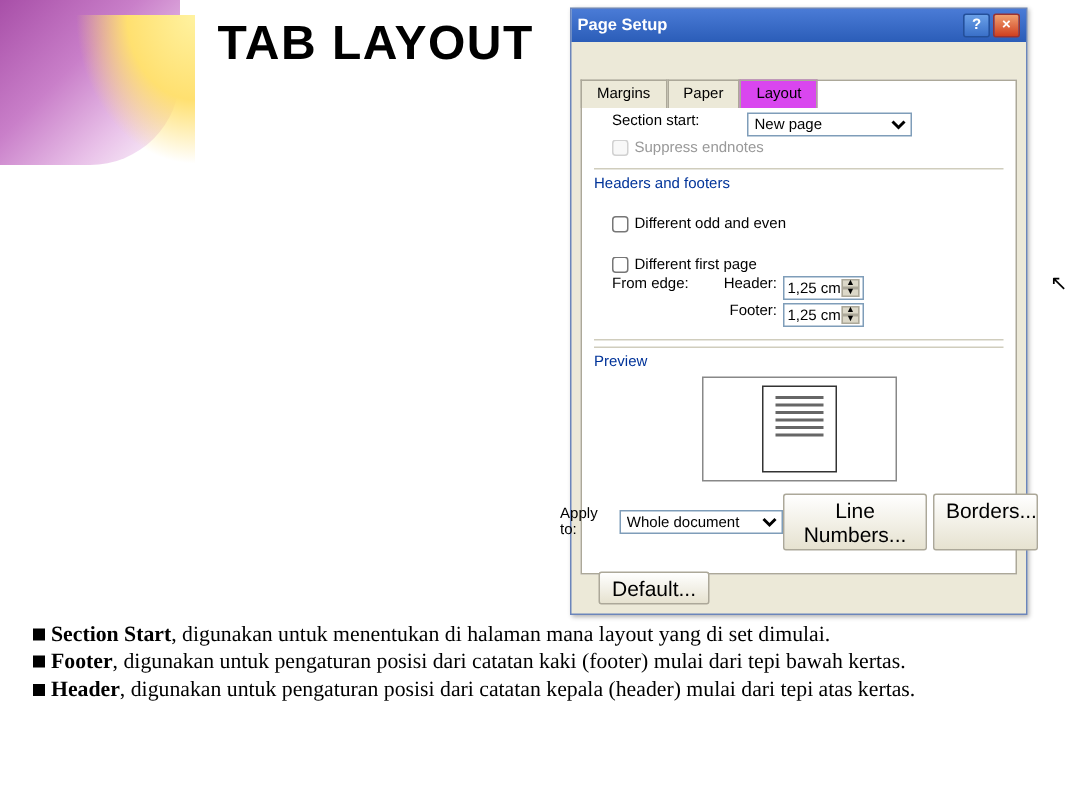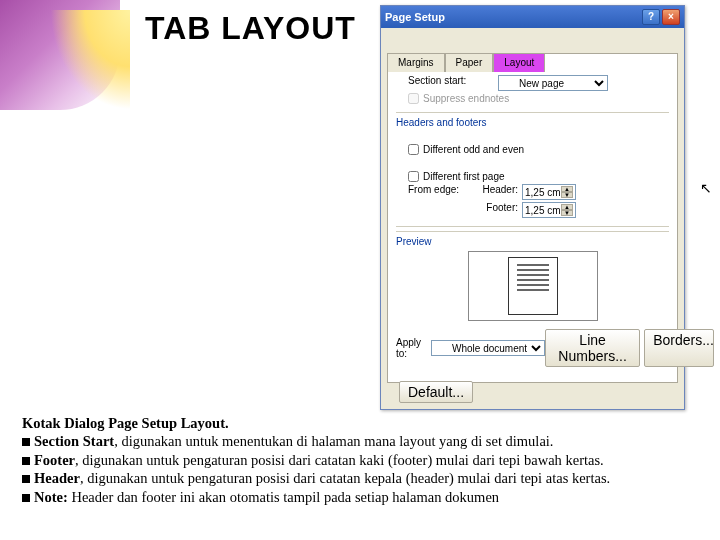--- a/index.html
+++ b/index.html
@@ -74,41 +74,41 @@
     height: 330px;
   }
   .grp { margin-bottom: 8px; }
   .grp-title { color: #003399; font-size: 10px; margin-bottom: 4px; }
   .field { display: flex; align-items: flex-start; margin: 2px 0 2px 12px; font-size: 10px; }
   .field label { flex: 0 0 90px; }
   .field .wide { flex: 0 0 60px; }
   select.ctrl, .spin {
     border: 1px solid #7f9db9; background: #fff; height: 16px; font-size: 10px;
   }
-  select.ctrl { width: 110px; padding-left: 16px; }
+  select.ctrl { width: 110px; }
   .spin {
     width: 54px; display: inline-flex; align-items: center; padding: 0 2px;
     justify-content: space-between;
   }
   .spin .arrows { width: 12px; display: flex; flex-direction: column; }
   .spin .arrows span { height: 6px; background: #dcd8c8; border: 1px solid #aca899; font-size: 6px; line-height: 4px; text-align: center; }
   .chk { display: flex; align-items: center; margin: 2px 0 2px 12px; font-size: 10px; color: #999; }
   .chk input { margin-right: 4px; width: 11px; height: 11px; }
   .chk.enabled { color: #000; margin-top: 16px; }
   hr.sep { border: none; border-top: 1px solid #d0cdbd; margin: 4px 0; }
   .preview-box {
     width: 130px; height: 70px; margin: 4px auto 0 auto;
     border: 1px solid #888; background: #fff; display: flex; align-items: center; justify-content: center;
   }
   .preview-page {
     width: 50px; height: 58px; border: 1px solid #333; padding: 6px 8px;
     display: flex; flex-direction: column; gap: 3px;
   }
   .preview-page div { height: 2px; background: #666; }
-  .bottom-row { display: flex; align-items: center; justify-content: space-between; margin-top: 6px; }
+  .bottom-row { display: flex; align-items: center; justify-content: center; margin-top: 6px; }
   .bottom-row select { width: 120px; }
   .btn {
     border: 1px solid #aca899; background: linear-gradient(#fff,#e6e2d0);
     padding: 2px 8px; font-size: 14px; border-radius: 2px; min-width: 70px; text-align: center;
   }
   .dlg-buttons {
     position: absolute; left: 6px; right: 6px; bottom: 6px;
     display: flex; justify-content: space-between; align-items: center; padding-left: 12px;
   }
   .dlg-buttons .right { display: flex; gap: 6px; }
@@ -217,18 +217,16 @@
   </div>
 
   <div class="dlg-buttons">
     <div class="btn">Default...</div>
   </div>
 </div>
 
 <div class="cursor">↖</div>
 
 <div class="body-text">
-  <div class="row"><span class="b">Kotak Dialog Page Setup Layout.</span></div>
   <div class="row"><span class="sq"></span><span class="b">Section Start</span><span>, digunakan untuk menentukan di halaman mana layout yang di set dimulai.</span></div>
   <div class="row"><span class="sq"></span><span class="b">Footer</span><span>, digunakan untuk pengaturan posisi dari catatan kaki (footer) mulai dari tepi bawah kertas.</span></div>
   <div class="row"><span class="sq"></span><span class="b">Header</span><span>, digunakan untuk pengaturan posisi dari catatan kepala (header) mulai dari tepi atas kertas.</span></div>
-  <div class="row"><span class="sq"></span><span class="b">Note:</span><span> Header dan footer ini akan otomatis tampil pada setiap  halaman dokumen</span></div>
 </div>
 
 </body></html>

